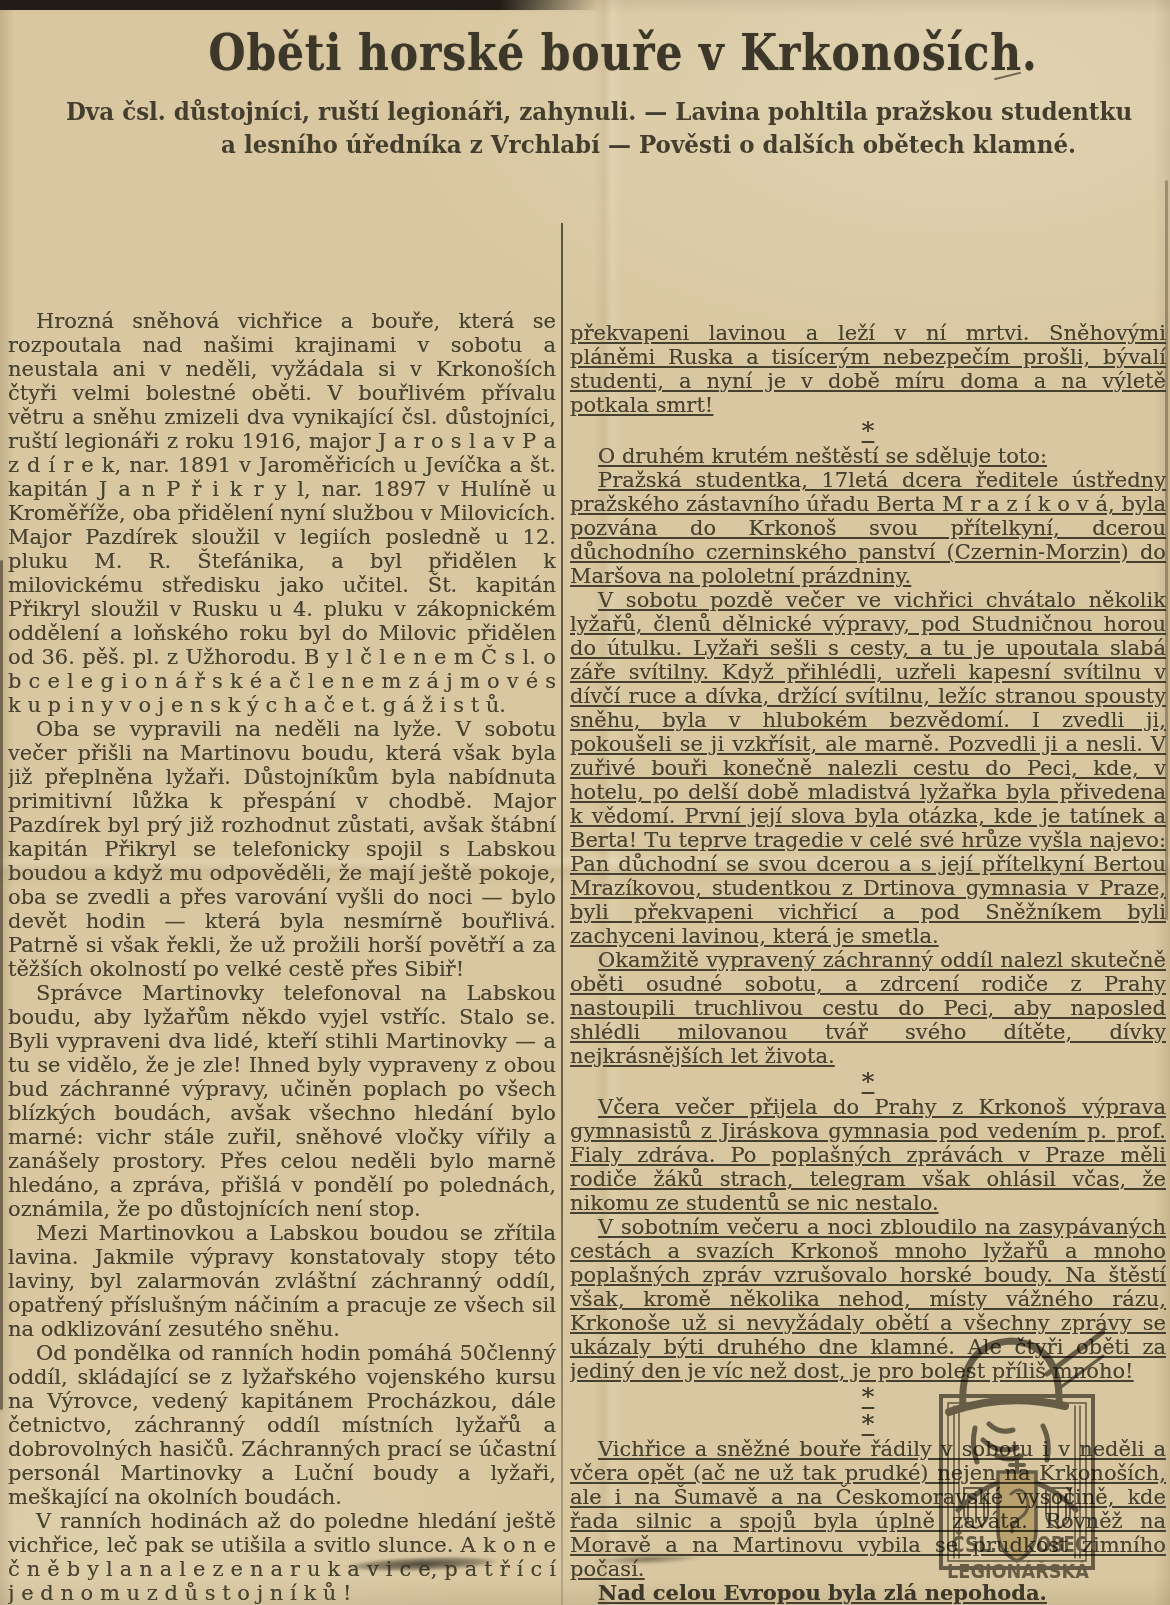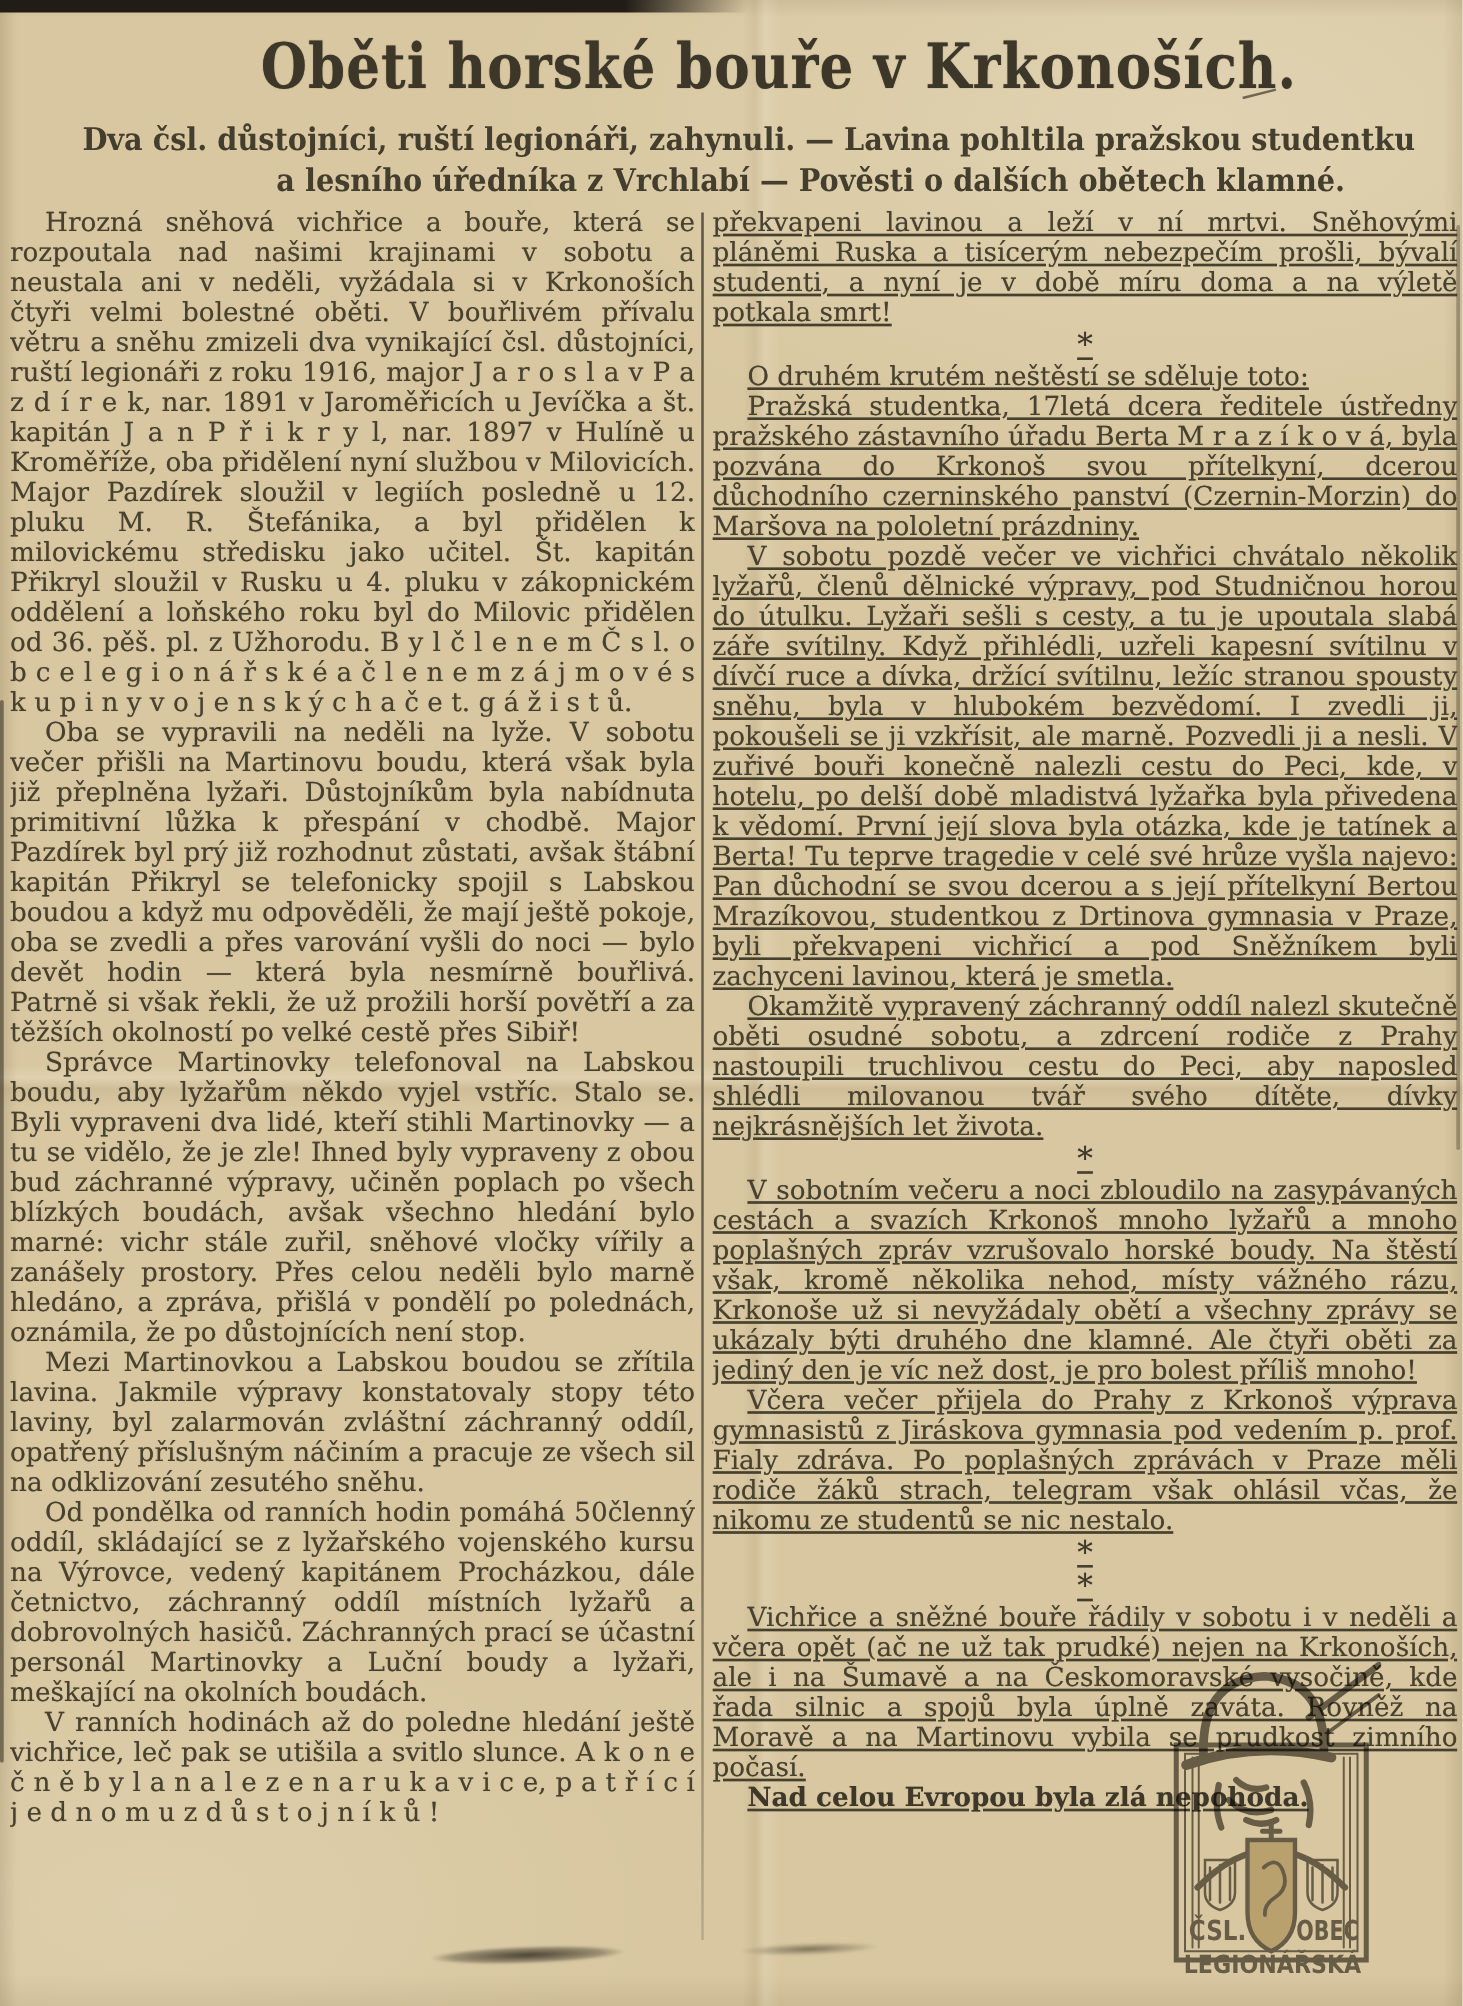--- a/index.html
+++ b/index.html
@@ -33,21 +33,21 @@
   }
   .headline-dash{
     position:absolute;left:992px;top:56px;font-size:30px;color:#4a4434;
     transform:rotate(-14deg);opacity:.75;
   }
   .subhead{margin:0;font-weight:bold;color:#443e2e;white-space:nowrap;}
   .subhead.l1{margin-top:14px;font-size:25px;line-height:32px;transform:scaleX(.92);transform-origin:50% 50%;}
   .subhead.l2{font-size:25px;line-height:33px;transform:scaleX(.92);transform-origin:50% 50%;}
   .columns{
     position:absolute;left:8px;top:166px;right:4px;height:1439px;
-    display:flex;align-items:flex-start;overflow:hidden;
+    display:flex;align-items:flex-end;overflow:hidden;
   }
   .col{overflow:hidden;}
   .col.left{width:548px;}
   .col.right{flex:1;text-decoration:underline;}
   .divider{
     width:2px;height:1382px;background:linear-gradient(180deg,#5b5442 0,#6a6250 70%,rgba(91,84,66,.25) 100%);
     margin:4px 7px 0 5px;flex:none;
   }
   .col p{
     margin:0;text-indent:28px;text-align:justify;
@@ -109,22 +109,22 @@
     <div class="divider"></div>
 
     <div class="col right">
       <p class="no-indent">překvapeni lavinou a leží v ní mrtvi. Sněhovými pláněmi Ruska a tisícerým nebezpečím prošli, bývalí studenti, a nyní je v době míru doma a na výletě potkala smrt!</p>
       <p class="sep">*</p>
       <p>O druhém krutém neštěstí se sděluje toto:</p>
       <p>Pražská studentka, 17letá dcera ředitele ústředny pražského zástavního úřadu Berta M r a z í k o v á, byla pozvána do Krkonoš svou přítelkyní, dcerou důchodního czerninského panství (Czernin-Morzin) do Maršova na pololetní prázdniny.</p>
       <p>V sobotu pozdě večer ve vichřici chvátalo několik lyžařů, členů dělnické výpravy, pod Studničnou horou do útulku. Lyžaři sešli s cesty, a tu je upoutala slabá záře svítilny. Když přihlédli, uzřeli kapesní svítilnu v dívčí ruce a dívka, držící svítilnu, ležíc stranou spousty sněhu, byla v hlubokém bezvědomí. I zvedli ji, pokoušeli se ji vzkřísit, ale marně. Pozvedli ji a nesli. V zuřivé bouři konečně nalezli cestu do Peci, kde, v hotelu, po delší době mladistvá lyžařka byla přivedena k vědomí. První její slova byla otázka, kde je tatínek a Berta! Tu teprve tragedie v celé své hrůze vyšla najevo: Pan důchodní se svou dcerou a s její přítelkyní Bertou Mrazíkovou, studentkou z Drtinova gymnasia v Praze, byli překvapeni vichřicí a pod Sněžníkem byli zachyceni lavinou, která je smetla.</p>
       <p>Okamžitě vypravený záchranný oddíl nalezl skutečně oběti osudné sobotu, a zdrcení rodiče z Prahy nastoupili truchlivou cestu do Peci, aby naposled shlédli milovanou tvář svého dítěte, dívky nejkrásnějších let života.</p>
       <p class="sep">*</p>
+      <p>Včera večer přijela do Prahy z Krkonoš výprava gymnasistů z Jiráskova gymnasia pod vedením p. prof. Fialy zdráva. Po poplašných zprávách v Praze měli rodiče žáků strach, telegram však ohlásil včas, že nikomu ze studentů se nic nestalo.</p>
       <p>V sobotním večeru a noci zbloudilo na zasypávaných cestách a svazích Krkonoš mnoho lyžařů a mnoho poplašných zpráv vzrušovalo horské boudy. Na štěstí však, kromě několika nehod, místy vážného rázu, Krkonoše už si nevyžádaly obětí a všechny zprávy se ukázaly býti druhého dne klamné. Ale čtyři oběti za jediný den je víc než dost, je pro bolest příliš mnoho!</p>
-      <p>Včera večer přijela do Prahy z Krkonoš výprava gymnasistů z Jiráskova gymnasia pod vedením p. prof. Fialy zdráva. Po poplašných zprávách v Praze měli rodiče žáků strach, telegram však ohlásil včas, že nikomu ze studentů se nic nestalo.</p>
       <p class="sep">*</p>
       <p class="sep">*</p>
       <p>Vichřice a sněžné bouře řádily v sobotu i v neděli a včera opět (ač ne už tak prudké) nejen na Krkonoších, ale i na Šumavě a na Českomoravské vysočině, kde řada silnic a spojů byla úplně zaváta. Rovněž na Moravě a na Martinovu vybila se prudkost zimního počasí.</p>
       <p class="bold">Nad celou Evropou byla zlá nepohoda.</p>
     </div>
 
   </div>
 
   <div class="edge-line-left"></div>
   <div class="edge-line-right"></div>

